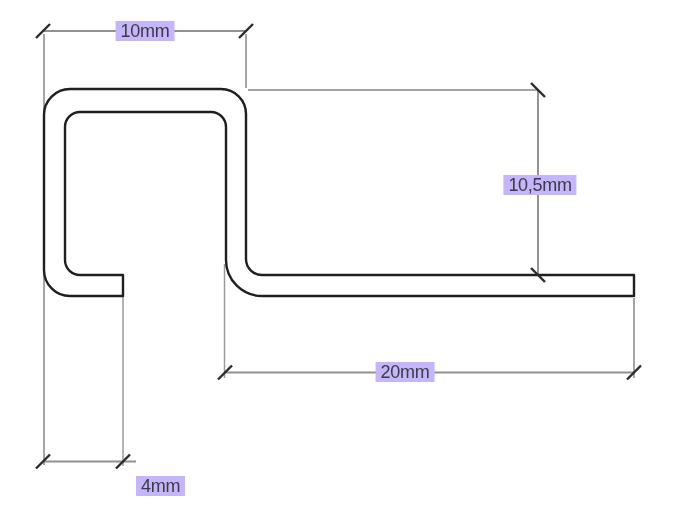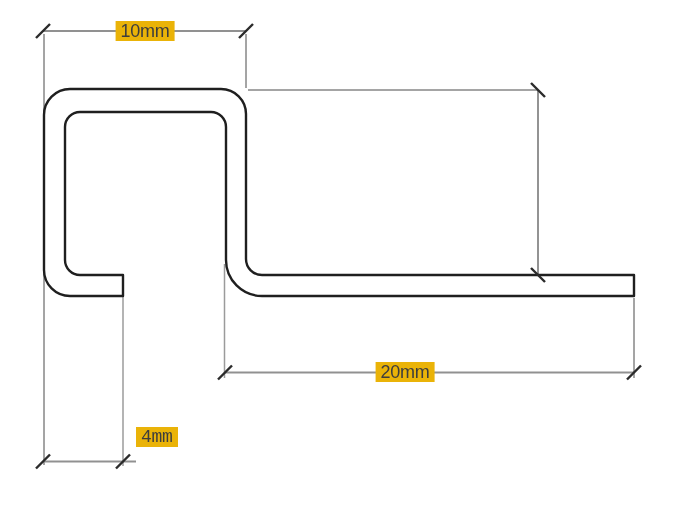--- a/index.html
+++ b/index.html
@@ -18,21 +18,21 @@
   .canvas svg {
     position: absolute;
     top: 0;
     left: 0;
   }
   .dim-label {
     position: absolute;
     font-size: 18px;
     line-height: 20px;
     color: #3d3d3d;
-    background: #eab308;
+    background: #c4b5fd;
     padding: 0 5px;
     white-space: nowrap;
     letter-spacing: -0.3px;
     transform: translate(-50%, -50%);
   }
   .dim-label.left-anchored {
     transform: translateY(-50%);
   }
 </style>
 </head>
@@ -84,18 +84,19 @@
       <line x1="627" y1="379.5" x2="641" y2="365.5"></line>
       <line x1="36" y1="468.5" x2="50" y2="454.5"></line>
       <line x1="116" y1="468.5" x2="130" y2="454.5"></line>
       <line x1="531" y1="83" x2="545" y2="97"></line>
       <line x1="531" y1="268" x2="545" y2="282"></line>
     </g>
   </svg>
 
   <div class="dim-label" style="left:145px; top:31px;">10mm</div>
 
+  <div class="dim-label" style="left:540px; top:185px;">10,5mm</div>
 
   <div class="dim-label" style="left:405px; top:372px;">20mm</div>
 
-  <div class="dim-label left-anchored" style="left:136px; top:437px;font-family:Liberation Mono, monospace;">4mm</div>
+  <div class="dim-label left-anchored" style="left:136px; top:486px;">4mm</div>
 
 </div>
 
 </body></html>

